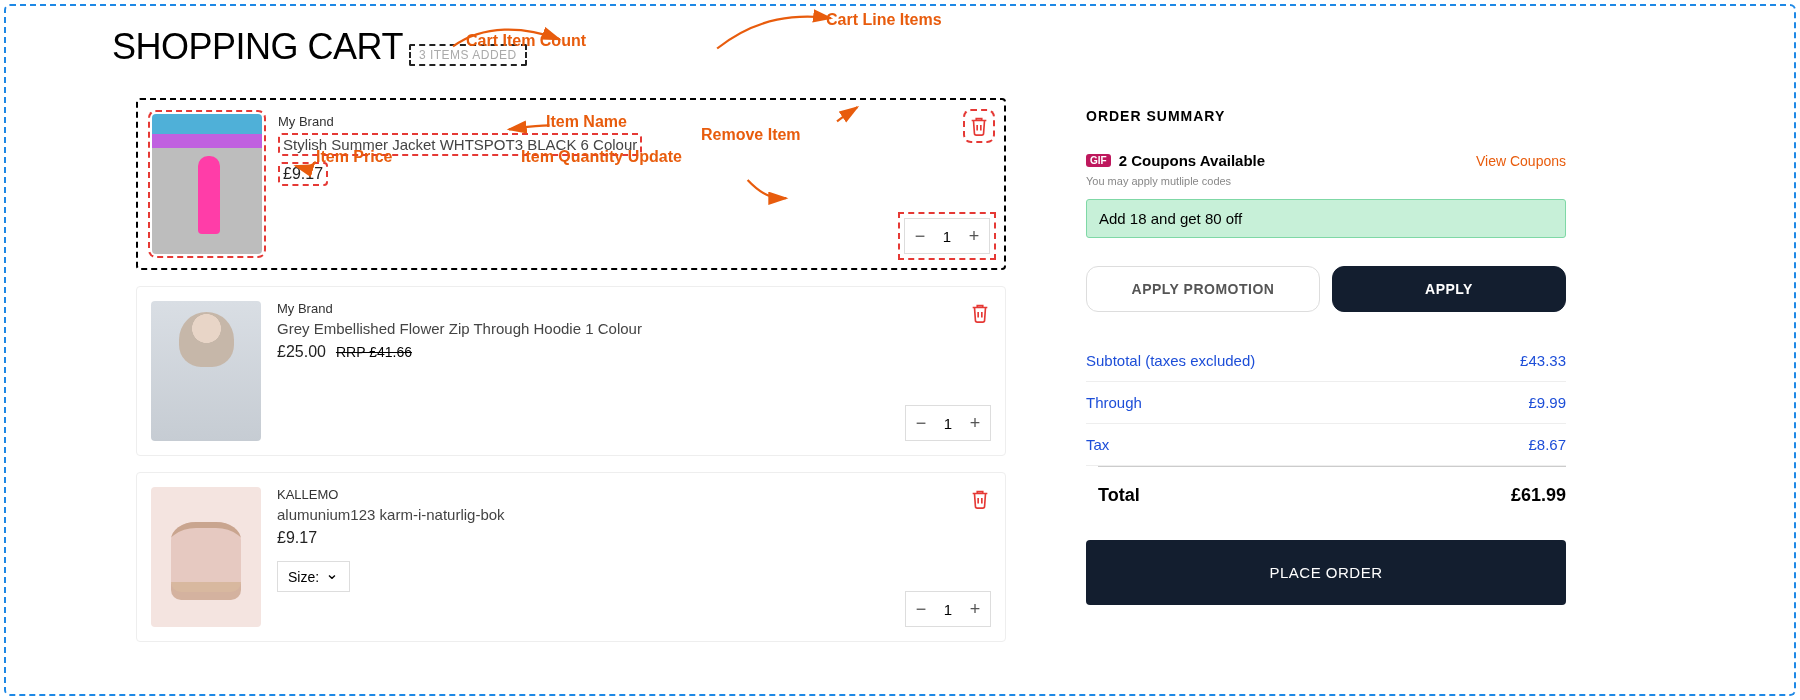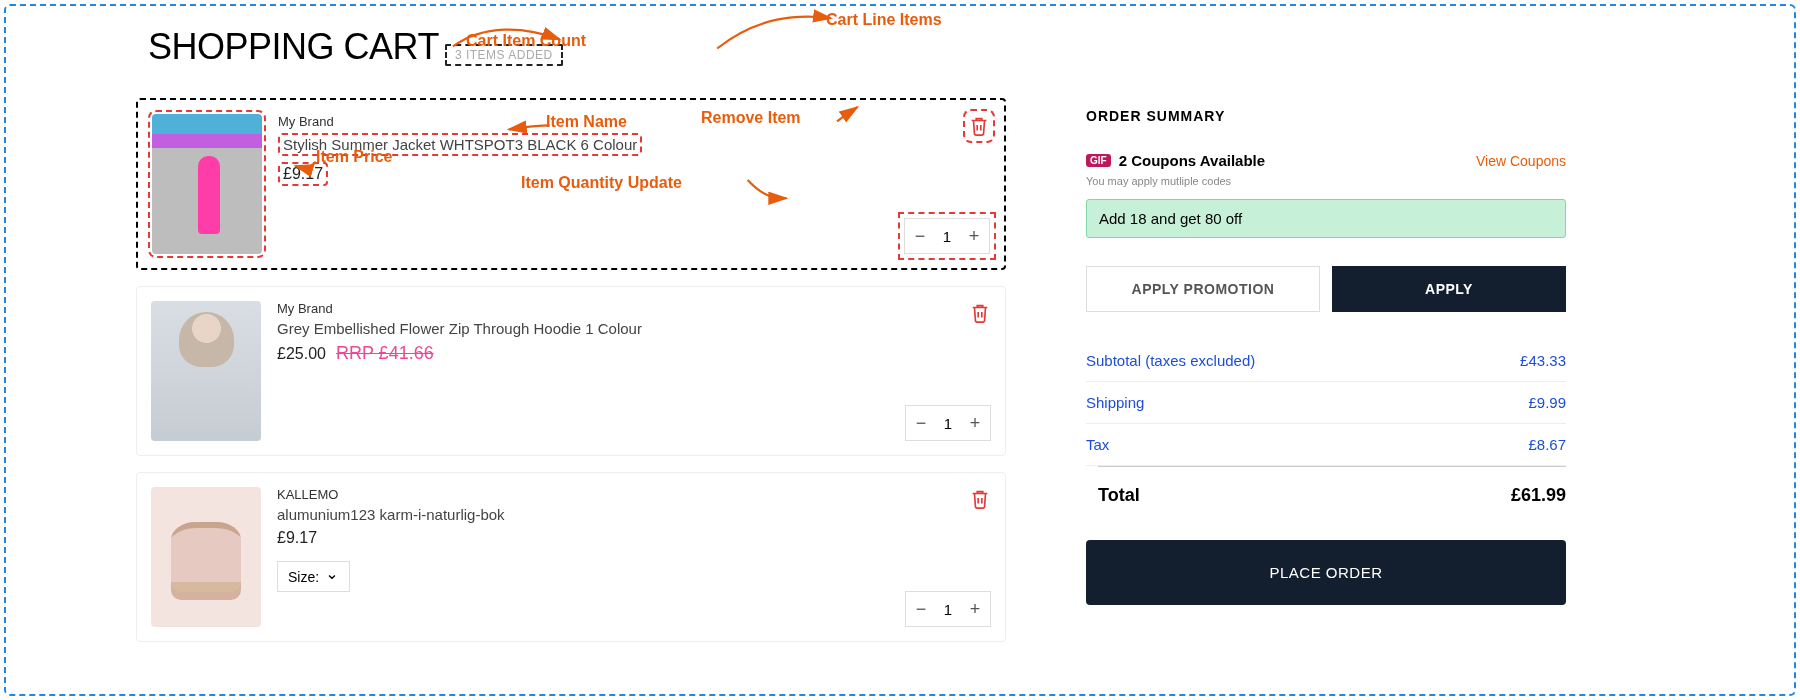--- a/index.html
+++ b/index.html
@@ -24,21 +24,21 @@
     padding-left: 100px;
     padding-right: 30px;
     padding-top: 8px;
   }
   
   .cart-title-row {
     display: flex;
     align-items: baseline;
     gap: 6px;
     margin-bottom: 22px;
-    margin-left: 112px;
+    margin-left: 76px;
   }
   .cart-title {
     font-size: 36px;
     font-weight: 300;
     letter-spacing: -0.5px;
     font-family: "Helvetica Neue", Helvetica, Arial, sans-serif;
   }
   .items-badge {
     border: 2px dashed #222;
     padding: 2px 8px;
@@ -126,21 +126,21 @@
     color: #444;
     margin-bottom: 6px;
     font-weight: 400;
   }
   .price-row {
     display: flex;
     gap: 10px;
     align-items: baseline;
   }
   .price { font-size: 16px; color: #222; }
-  .rrp { font-size: 18px; color: #ec4899; text-decoration: line-through; }
+  .rrp { font-size: 14px; color: #000000; text-decoration: line-through; }
   .size-select {
     margin-top: 14px;
     border: 1px solid #ddd;
     padding: 5px 10px;
     font-size: 14px;
     display: inline-flex;
     align-items: center;
     gap: 6px;
     background: #fff;
   }
@@ -242,21 +242,21 @@
   .promo-btns {
     display: flex;
     gap: 12px;
     margin-bottom: 28px;
   }
   .promo-btns button {
     flex: 1;
     padding: 14px 0;
     font-size: 14px;
     font-weight: 700;
-    border-radius: 0;
+    border-radius: 12px;
     cursor: pointer;
     letter-spacing: 0.5px;
   }
   .btn-outline {
     background: #fff;
     border: 1px solid #ddd;
     color: #555;
   }
   .btn-apply {
     background: #131e2f;
@@ -421,42 +421,42 @@
       <div class="promo-btns">
         <button class="btn-outline">APPLY PROMOTION</button>
         <button class="btn-apply">APPLY</button>
       </div>
 
       <div class="line">
         <span>Subtotal (taxes excluded)</span>
         <span>£43.33</span>
       </div>
       <div class="line">
-        <span>Shipping</span>
+        <span>Through</span>
         <span>£9.99</span>
       </div>
       <div class="line">
         <span>Tax</span>
         <span>£8.67</span>
       </div>
       <div class="line total">
         <span>Total</span>
         <span>£61.99</span>
       </div>
 
       <button class="place-order">PLACE ORDER</button>
     </div>
   </div>
 
   <div class="callout" style="left:460px; top:26px;">Cart Item Count</div>
   <div class="callout" style="left:820px; top:5px;">Cart Line Items</div>
   <div class="callout" style="left:540px; top:107px;">Item Name</div>
   <div class="callout" style="left:310px; top:142px;">Item Price</div>
-  <div class="callout" style="left:695px; top:103px;">Remove Item</div>
-  <div class="callout" style="left:515px; top:168px;">Item Quantity Update</div>
+  <div class="callout" style="left:695px; top:120px;">Remove Item</div>
+  <div class="callout" style="left:515px; top:142px;">Item Quantity Update</div>
 
   <svg class="arrows" viewBox="0 0 1760 680" preserveAspectRatio="none">
     <defs>
       <marker id="ah" markerWidth="10" markerHeight="10" refX="8" refY="3" orient="auto">
         <path class="head" d="M0,0 L9,3 L0,6 Z"></path>
       </marker>
     </defs>
 
     <path d="M440 40 C 470 18, 510 20, 545 33" marker-end="url(#ah)"></path>
 

